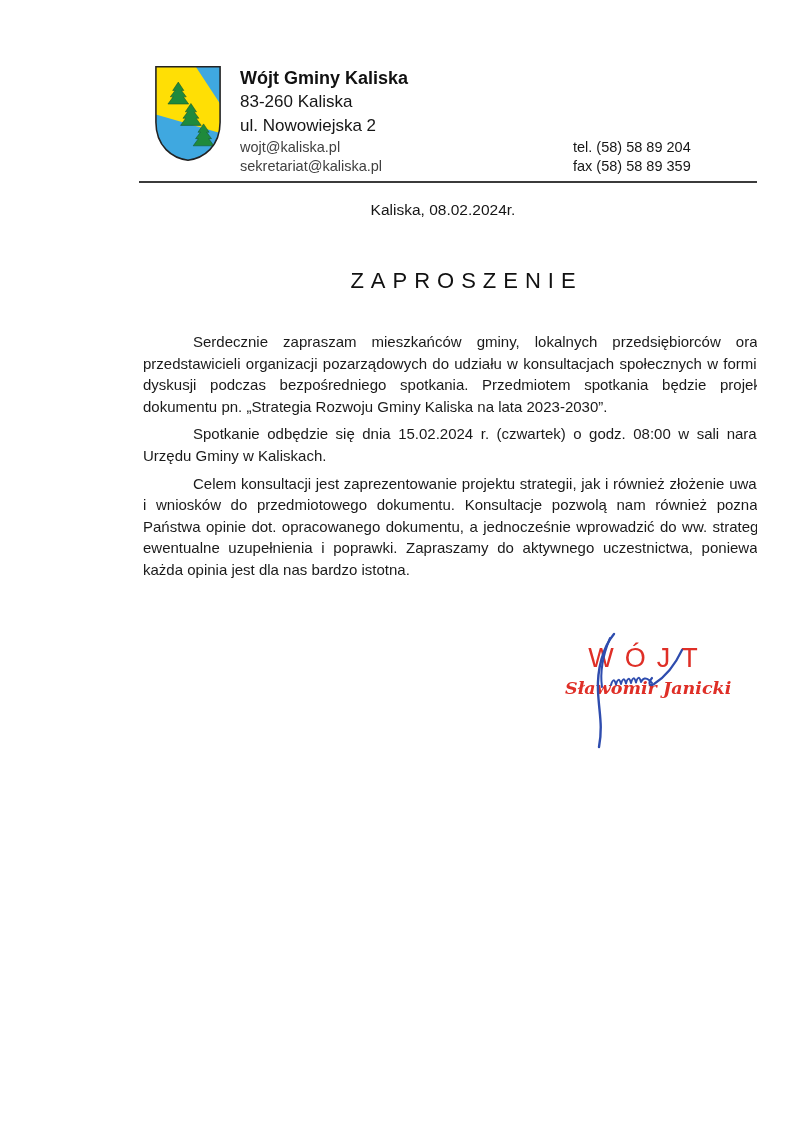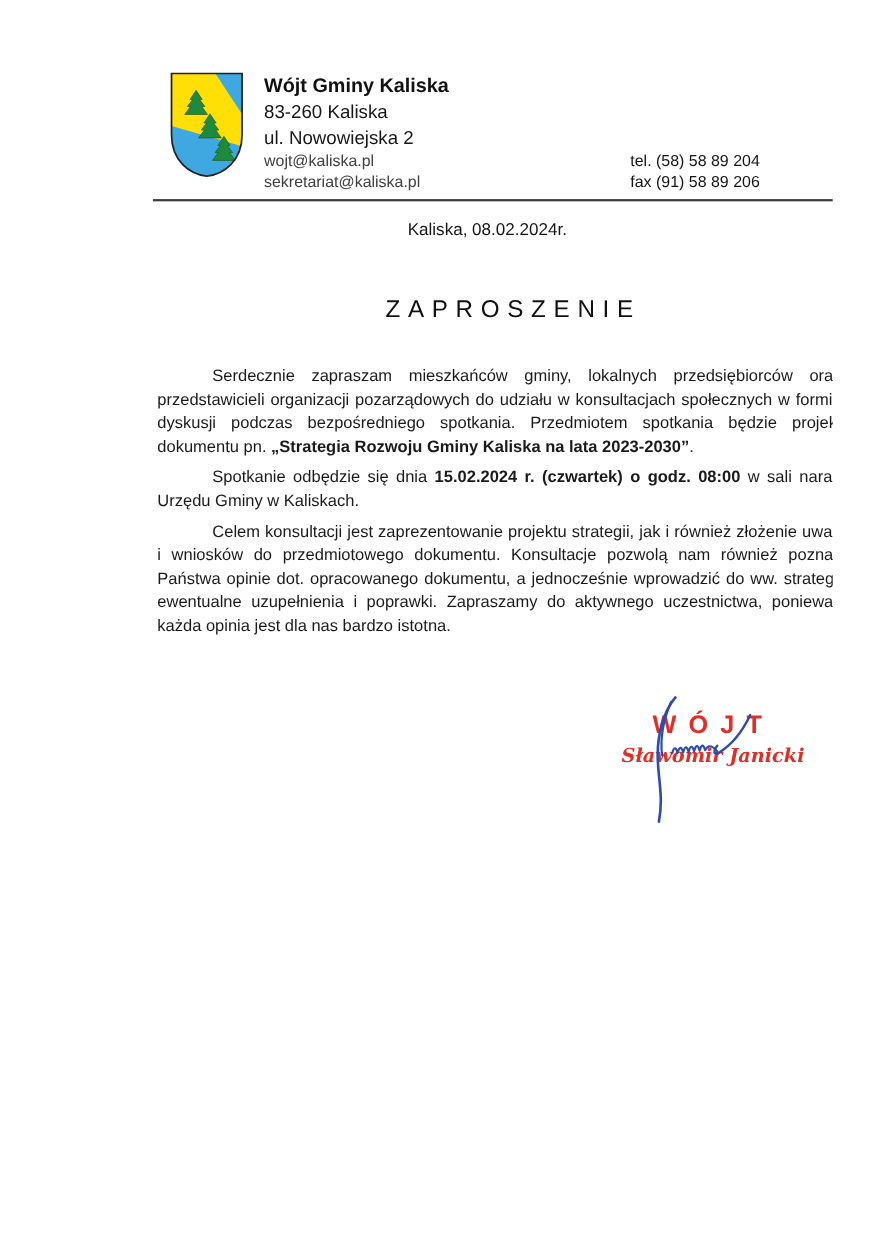--- a/index.html
+++ b/index.html
@@ -29,26 +29,26 @@
     text-align:center; font-size:22px; font-weight:400;
     letter-spacing:7px; padding-left:7px; color:#111;
   }
 
   
   .content {
     position:absolute; left:100px; top:331px; width:622px;
     font-size:15px; line-height:21.6px; text-align:justify; color:#1a1a1a;
   }
   .content p { text-indent:50px; margin-bottom:6px; }
-  .content .b { font-weight:700; }
+  .content .b { font-weight:400; }
 
   
   .signature { position:absolute; left:522px; top:645px; width:156px; text-align:center; }
   .stamp-title {
-    font-size:23px; font-weight:700; letter-spacing:11px; padding-left:11px;
+    font-size:27px; font-weight:400; letter-spacing:11px; padding-left:11px;
     line-height:26px; white-space:nowrap;
   }
   .stamp-name {
     margin-top:6px; font-family:"DejaVu Serif", serif; font-style:italic;
     font-weight:700; font-size:17.5px; line-height:22px; white-space:nowrap;
   }
   .pen { position:absolute; left:-12px; top:-16px; width:180px; height:126px; pointer-events:none; }
 </style>
 </head>
 <body>
@@ -78,21 +78,21 @@
     <div class="htext">
       <div class="sender">Wójt Gminy Kaliska</div>
       <div class="addr">83-260 Kaliska</div>
       <div class="addr">ul. Nowowiejska 2</div>
       <div class="hmail">wojt@kaliska.pl</div>
       <div class="hmail">sekretariat@kaliska.pl</div>
     </div>
 
     <div class="contact">
       <div>tel. (58) 58 89 204</div>
-      <div>fax (91) 58 89 206</div>
+      <div>fax (58) 58 89 359</div>
     </div>
 
     <div class="rule"></div>
   </div>
 
   <div class="place-date">Kaliska, 08.02.2024r.</div>
   <div class="doc-title">ZAPROSZENIE</div>
 
   <div class="content">
     <p><span>Serdecznie zapraszam mieszkańców gminy, lokalnych przedsiębiorców oraz przedstawicieli organizacji pozarządowych do udziału w konsultacjach społecznych w formie dyskusji podczas bezpośredniego spotkania. Przedmiotem spotkania będzie projekt dokumentu pn. </span><span class="b">„Strategia Rozwoju Gminy Kaliska na lata 2023-2030”</span><span>.</span></p>

